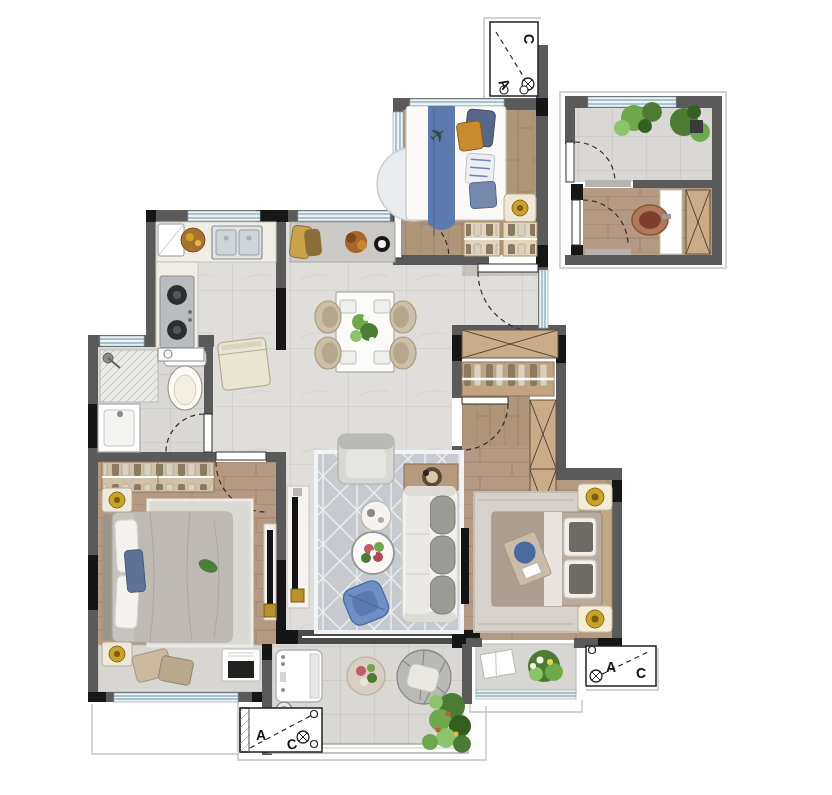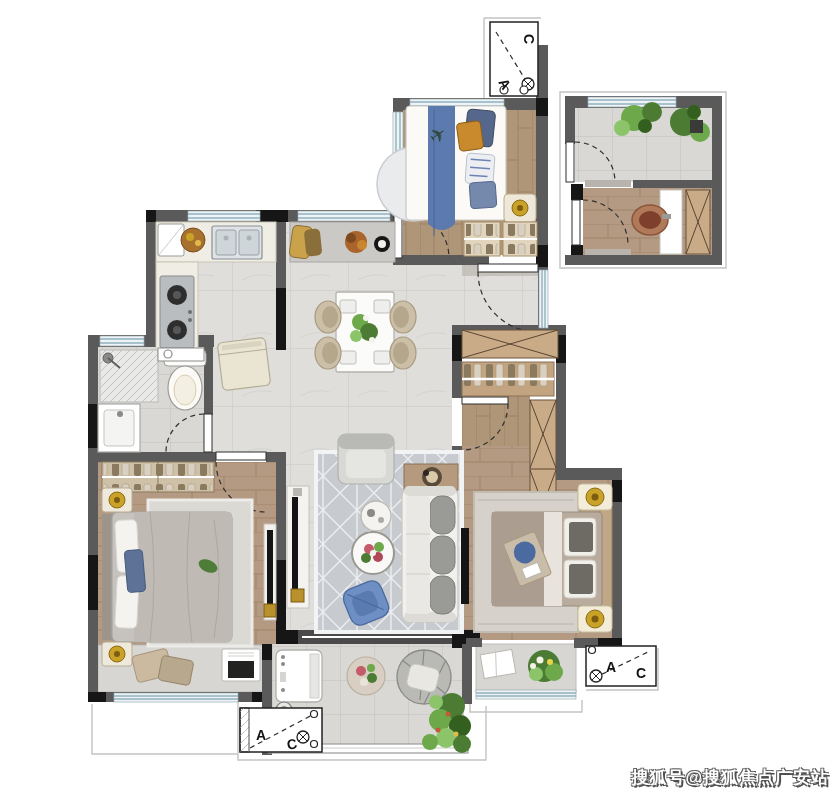--- a/index.html
+++ b/index.html
@@ -615,14 +615,13 @@
     <rect class="acbox" x="586" y="646" width="70" height="40"></rect>
     <path class="arc" d="M594,678 L648,652"></path>
     <circle class="acfoot" cx="592" cy="650" r="3.5"></circle>
     <circle class="acfan" cx="596" cy="676" r="6"></circle>
     <path d="M592,672 L600,680 M600,672 L592,680" stroke="#222" stroke-width="1"></path>
     <text class="acletter" x="606" y="672">A</text>
     <text class="acletter" x="636" y="678">C</text>
   </g>
 </svg>
 
-<div id="watermark">搜狐号@搜狐焦点广安站</div>
 </div>
 
 </body></html>

